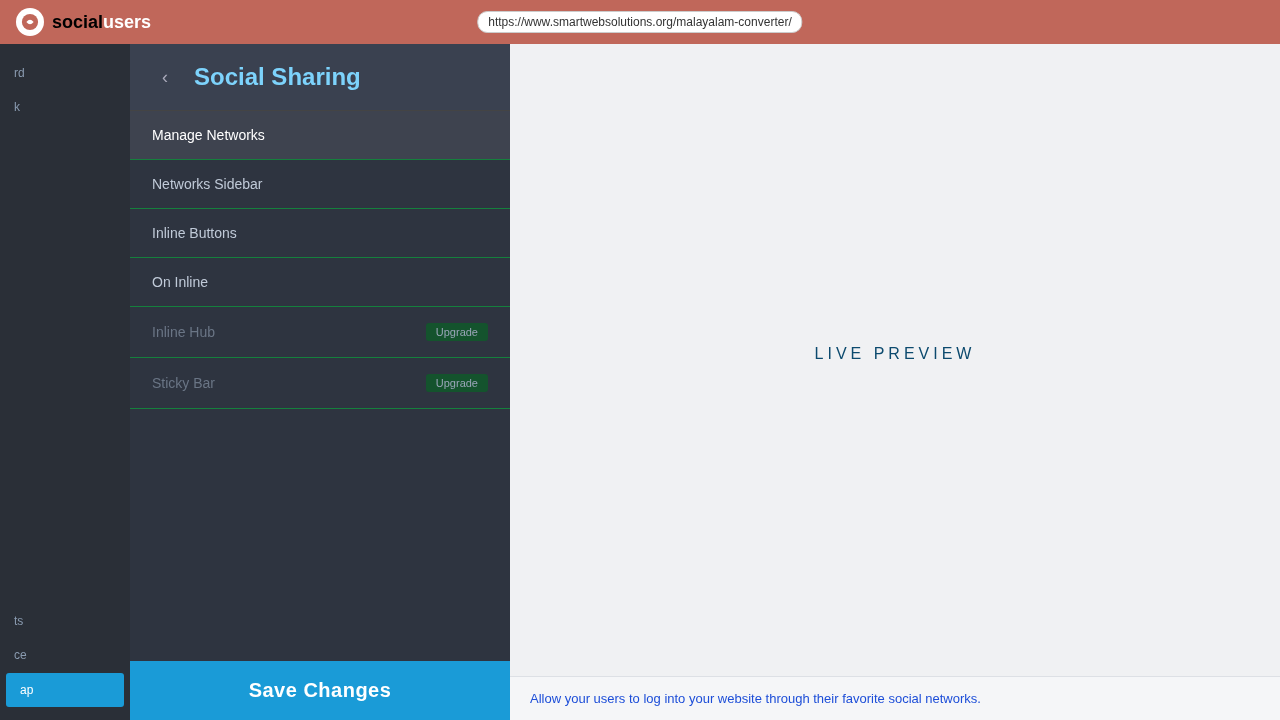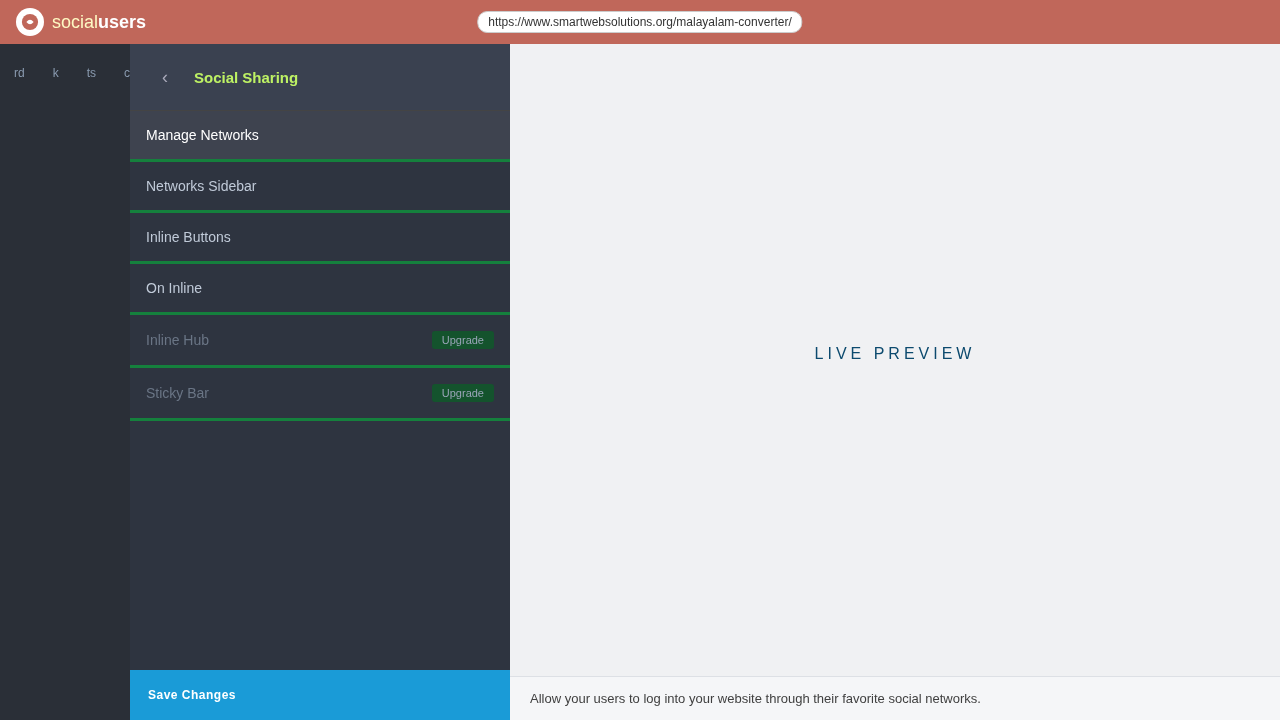--- a/index.html
+++ b/index.html
@@ -38,22 +38,22 @@
       border-radius: 50%;
       display: flex;
       align-items: center;
       justify-content: center;
     }
     .logo-icon svg {
       width: 18px;
       height: 18px;
     }
     .logo-text span:first-child {
-      font-weight: 400;
-      color: #fef9c3;
+      font-weight: 700;
+      color: #000000;
     }
     .logo-text span:last-child {
       font-weight: 700;
       color: white;
     }
 
     
     .url-bar {
       position: absolute;
       left: 50%;
@@ -74,21 +74,21 @@
       flex: 1;
       overflow: hidden;
     }
 
     
     .far-sidebar {
       width: 130px;
       background: #2a2f37;
       flex-shrink: 0;
       display: flex;
-      flex-direction: row;
+      flex-direction: column;
       padding: 12px 0;
     }
     .far-sidebar-item {
       padding: 10px 14px;
       color: #8a9bb0;
       font-size: 12px;
       cursor: pointer;
     }
     .far-sidebar-item.active {
       background: #1a9bd7;
@@ -120,37 +120,37 @@
       height: 30px;
       display: flex;
       align-items: center;
       justify-content: center;
       cursor: pointer;
       color: #aab;
       font-size: 18px;
       border-radius: 3px;
     }
     .sidebar-title {
-      font-size: 15px;
+      font-size: 24px;
       font-weight: 600;
-      color: #bef264;
+      color: #7dd3fc;
     }
 
     
     .sidebar-menu {
       flex: 1;
       overflow-y: auto;
       background: #2e3440;
     }
     .menu-item {
-      padding: 16px 16px;
+      padding: 16px 22px;
       color: #c0cad8;
       font-size: 14px;
       cursor: pointer;
-      border-bottom: 3px solid #15803d;
+      border-bottom: 1px solid #15803d;
       display: flex;
       align-items: center;
       justify-content: space-between;
     }
     .menu-item.active {
       background: rgba(255,255,255,0.08);
       color: white;
     }
     .menu-item-disabled {
       color: #6a7585;
@@ -161,23 +161,23 @@
       font-size: 11px;
       padding: 3px 10px;
       border-radius: 3px;
       cursor: pointer;
     }
 
     
     .save-btn {
       background: #1a9bd7;
       color: white;
-      text-align: left;
+      text-align: center;
       padding: 18px;
-      font-size: 12px;
+      font-size: 20px;
       font-weight: 600;
       cursor: pointer;
       letter-spacing: 0.5px;
       flex-shrink: 0;
     }
 
     
     .preview-area {
       flex: 1;
       background: #f0f1f3;
@@ -197,21 +197,21 @@
       color: #0c4a6e;
       font-weight: 300;
       text-transform: uppercase;
     }
 
     .preview-footer {
       padding: 14px 20px;
       background: #f5f6f8;
       border-top: 1px solid #dde0e5;
       font-size: 13px;
-      color: #404040;
+      color: #1d4ed8;
       margin-top: 12px;
     }
   </style>
 </head>
 <body>
 
 <div class="top-bar">
   <div class="logo-area">
     <div class="logo-icon">
       <svg viewBox="0 0 20 20" fill="none">

